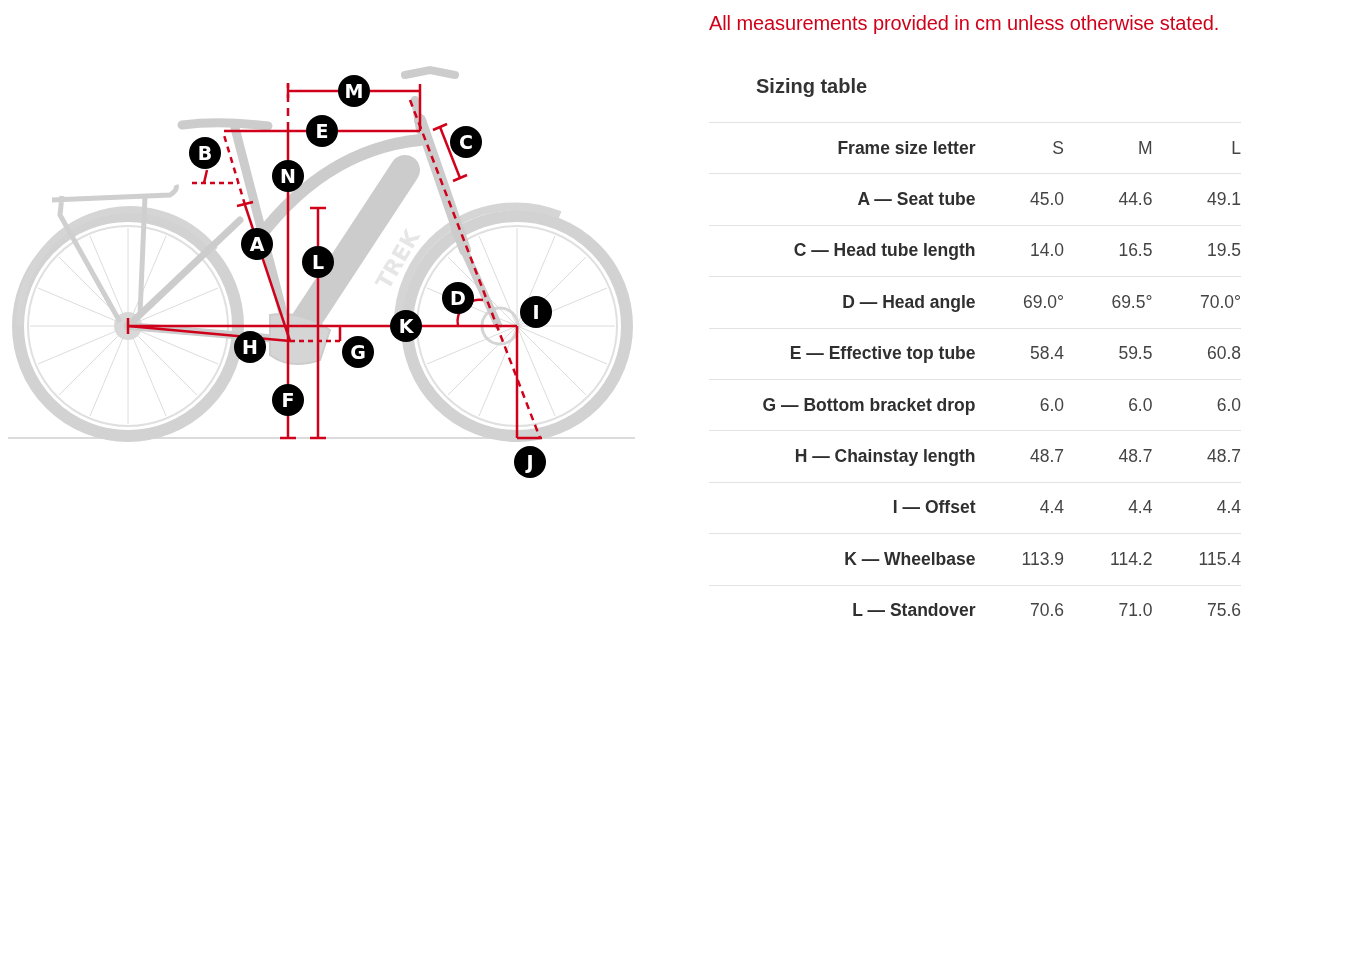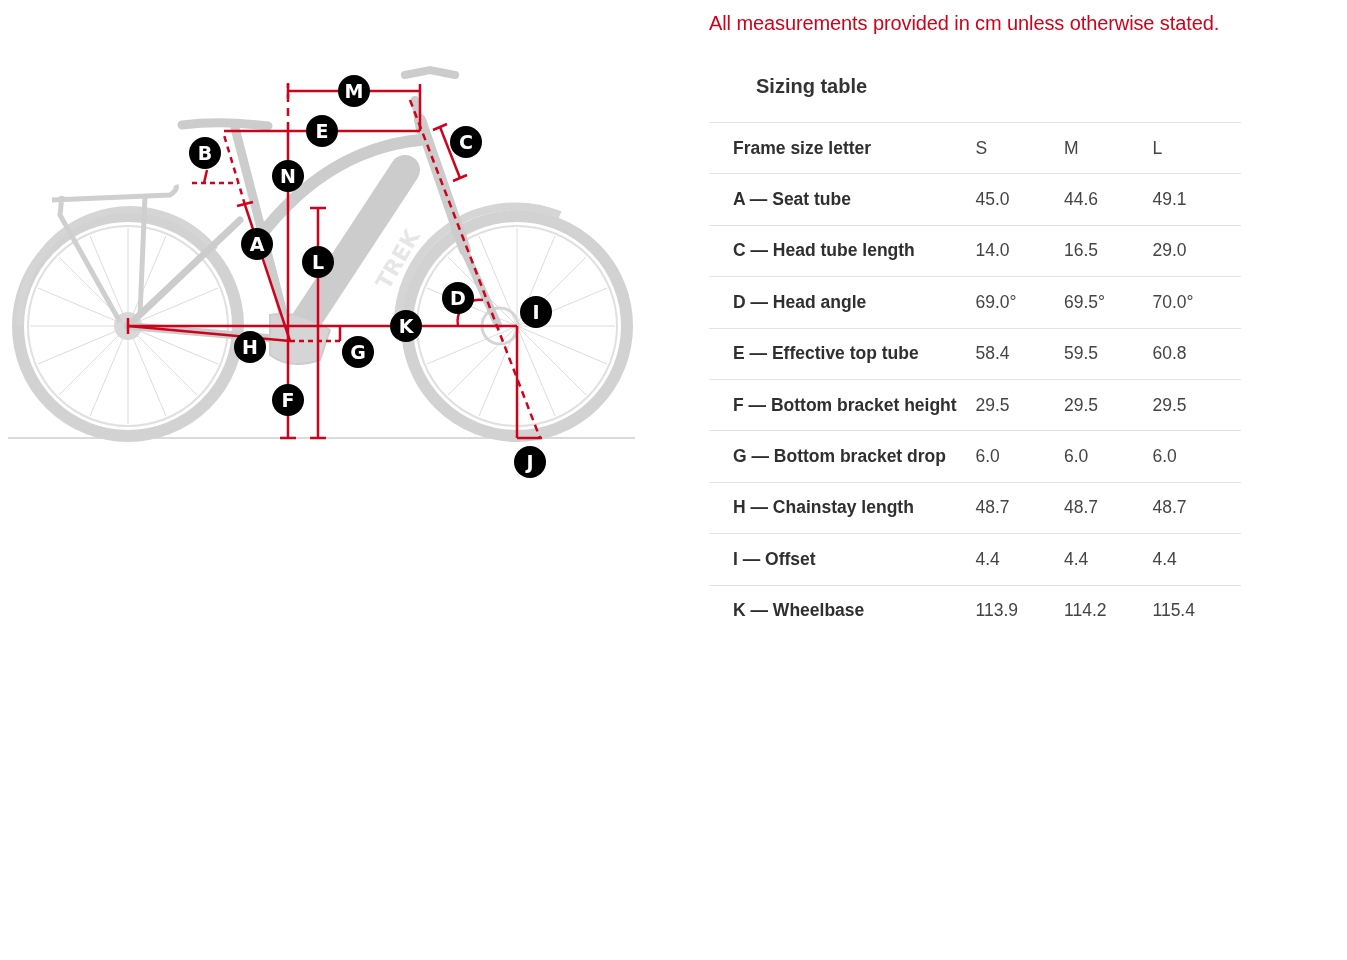--- a/index.html
+++ b/index.html
@@ -3,21 +3,21 @@
 <meta charset="utf-8">
 <style>
   html, body { margin: 0; padding: 0; background: #ffffff; }
   body { width: 1347px; height: 960px; position: relative; overflow: hidden;
          font-family: "Liberation Sans", "DejaVu Sans", sans-serif; color: #333; }
   .diagram { position: absolute; left: 0; top: 40px; width: 660px; height: 460px; }
   .diagram svg { width: 660px; height: 460px; display: block; }
   .badge-text { font-family: "DejaVu Sans", sans-serif; font-weight: bold; font-size: 19px; fill: #fff; }
   .notice { position: absolute; left: 709px; top: 12px; font-size: 20px; color: #d0021b; white-space: nowrap; letter-spacing: -0.1px; }
   .table-title { position: absolute; left: 724px; top: 75px; font-size: 20px; font-weight: bold; color: #333; margin-left: 32px; }
-  .sizing-table { position: absolute; left: 709px; top: 122px; width: 532px; border-collapse: collapse; }
+  .sizing-table { position: absolute; left: 709px; top: 122px; width: 532px; border-collapse: collapse; text-align: right; }
   .sizing-table tr { height: 51.4px; border-top: 1px solid #e3e3e3; }
   .sizing-table tr.last { border-bottom: none; }
   .sizing-table td { padding: 0; font-size: 17.5px; vertical-align: middle; }
   .sizing-table td.label { padding-left: 24px; font-weight: bold; color: #2f2f2f; width: 254px; }
   .sizing-table td.val { color: #444; width: 92px; }
 </style>
 </head>
 <body>
 
 <div class="notice">All measurements provided in cm unless otherwise stated.</div>
@@ -197,41 +197,35 @@
     <tr>
         <td class="label">A — Seat tube</td>
         <td class="val">45.0</td>
         <td class="val">44.6</td>
         <td class="val">49.1</td>
       </tr>
     <tr>
         <td class="label">C — Head tube length</td>
         <td class="val">14.0</td>
         <td class="val">16.5</td>
-        <td class="val">29.0</td>
+        <td class="val">19.5</td>
       </tr>
     <tr>
         <td class="label">D — Head angle</td>
         <td class="val">69.0°</td>
         <td class="val">69.5°</td>
         <td class="val">70.0°</td>
       </tr>
     <tr>
         <td class="label">E — Effective top tube</td>
         <td class="val">58.4</td>
         <td class="val">59.5</td>
         <td class="val">60.8</td>
       </tr>
     <tr>
-        <td class="label">F — Bottom bracket height</td>
-        <td class="val">29.5</td>
-        <td class="val">29.5</td>
-        <td class="val">29.5</td>
-      </tr>
-    <tr>
         <td class="label">G — Bottom bracket drop</td>
         <td class="val">6.0</td>
         <td class="val">6.0</td>
         <td class="val">6.0</td>
       </tr>
     <tr>
         <td class="label">H — Chainstay length</td>
         <td class="val">48.7</td>
         <td class="val">48.7</td>
         <td class="val">48.7</td>
@@ -241,14 +235,20 @@
         <td class="val">4.4</td>
         <td class="val">4.4</td>
         <td class="val">4.4</td>
       </tr>
     <tr>
         <td class="label">K — Wheelbase</td>
         <td class="val">113.9</td>
         <td class="val">114.2</td>
         <td class="val">115.4</td>
       </tr>
+    <tr>
+        <td class="label">L — Standover</td>
+        <td class="val">70.6</td>
+        <td class="val">71.0</td>
+        <td class="val">75.6</td>
+      </tr>
   </tbody>
 </table>
 
 </body></html>

